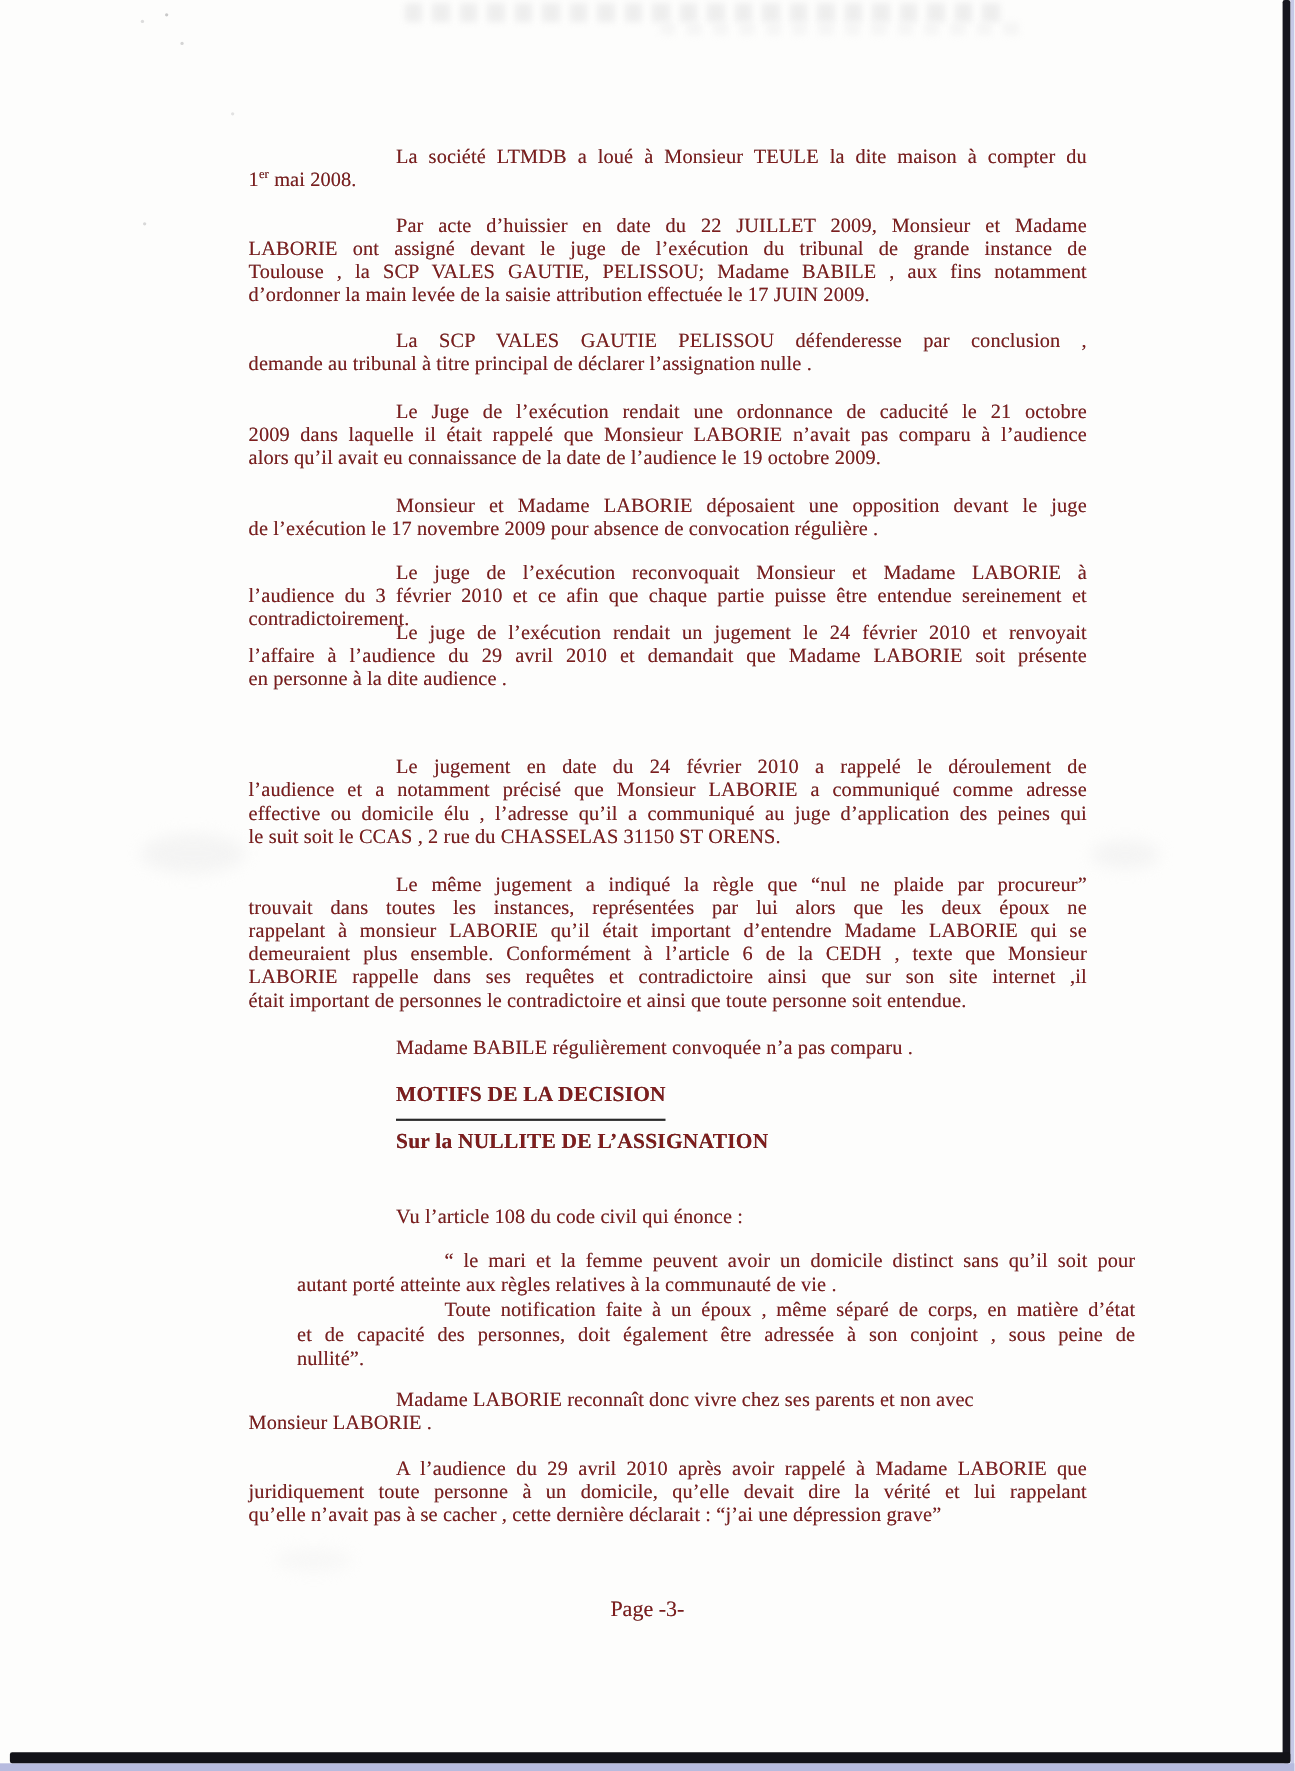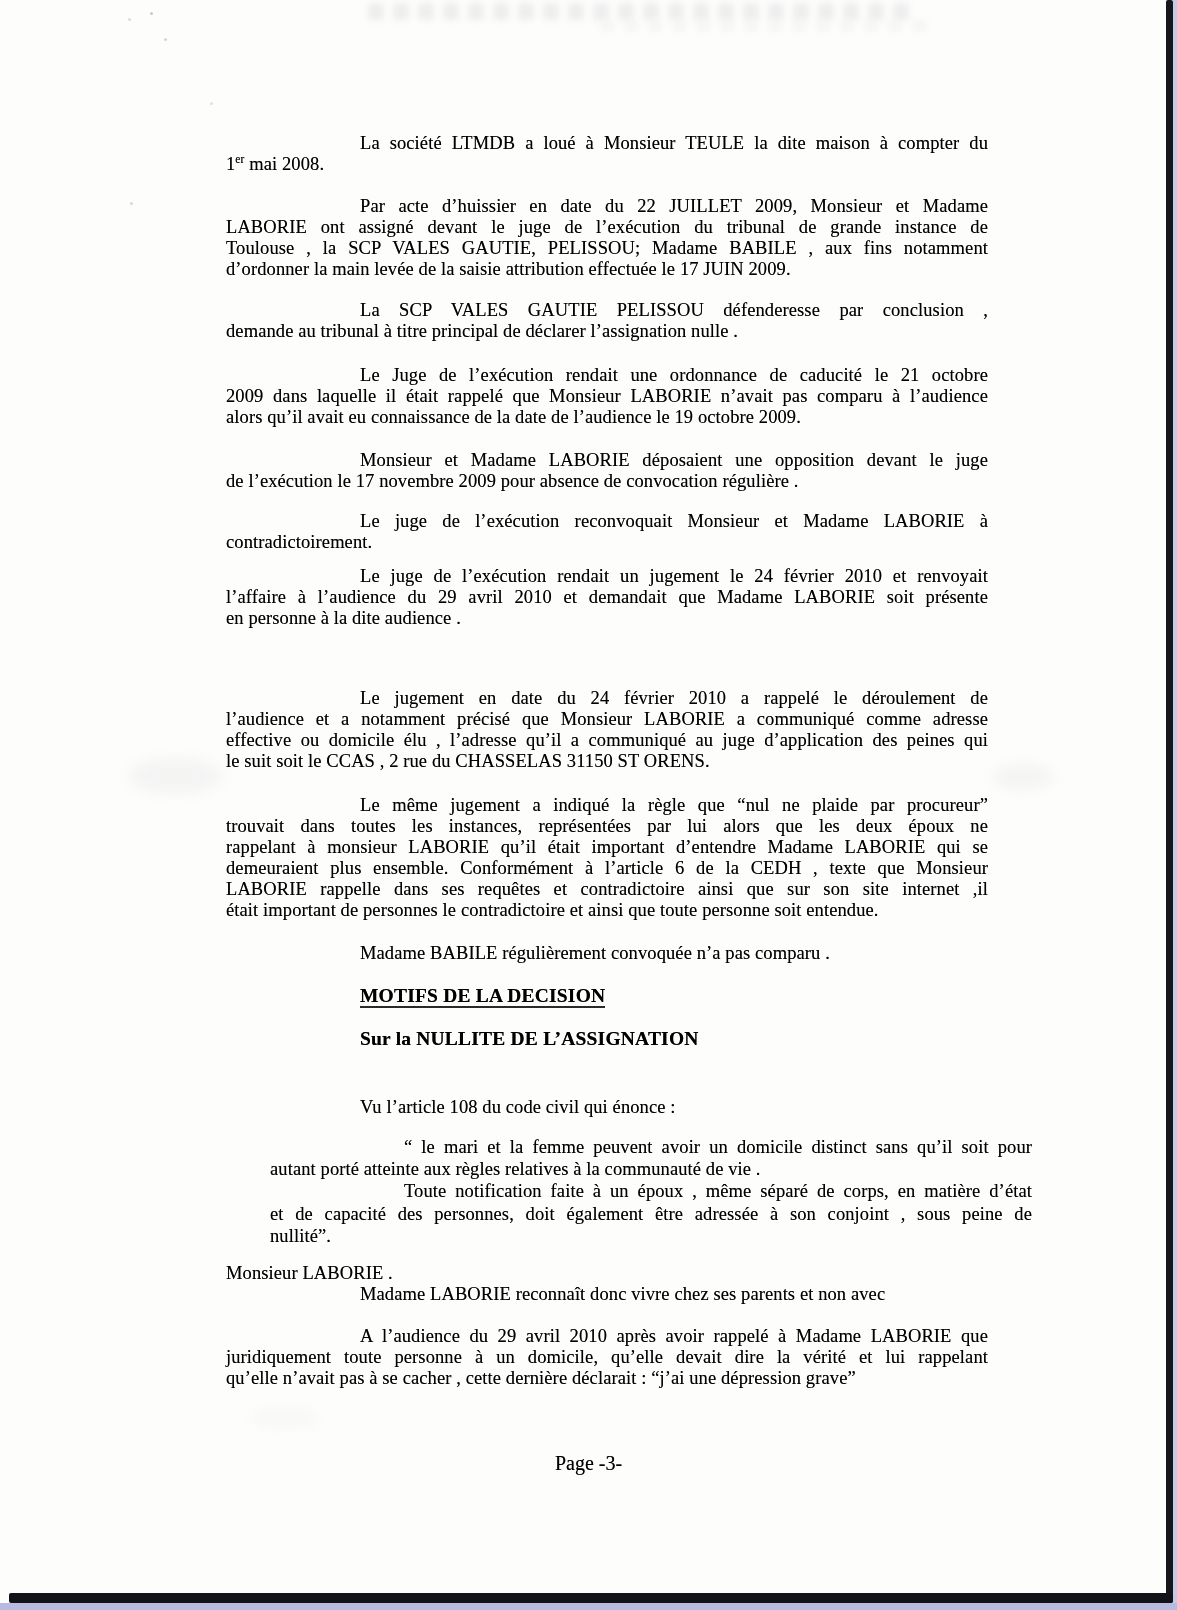--- a/index.html
+++ b/index.html
@@ -4,21 +4,21 @@
 <title>Scanned court document – Page 3</title>
 <style>
   html, body { margin: 0; padding: 0; background: #ffffff; }
   .page {
     position: relative;
     width: 1177px;
     height: 1610px;
     background: #fdfdfc;
     overflow: hidden;
     font-family: "Liberation Serif", "DejaVu Serif", serif;
-    color: #000000;
+    color: #7f1d1d;
   }
   .para {
     position: absolute;
     left: 226px;
     width: 762px;
     font-size: 18.5px;
     line-height: 21px;
     text-align: justify;
     letter-spacing: 0.1px;
     text-shadow: 0 0 0.5px rgba(45,45,45,0.6);
@@ -32,21 +32,21 @@
     position: absolute;
     left: 226px;
     width: 762px;
     font-size: 19.5px;
     font-weight: 700;
     padding-left: 134px;
     box-sizing: border-box;
     letter-spacing: 0.2px;
     text-shadow: 0 0 0.5px rgba(30,30,30,0.7);
   }
-  .heading .underlined { border-bottom: 2px solid #2a2a2a; padding-bottom: 0; }
+  .heading .underlined { border-bottom: 2px solid #2a2a2a; padding-bottom: 11px; }
   .footer {
     position: absolute;
     top: 1452px;
     left: 0;
     width: 100%;
     text-align: center;
     font-size: 20px;
     text-shadow: 0 0 0.5px rgba(45,45,45,0.6);
   }
   
@@ -125,20 +125,21 @@
     <div class="ln last">alors qu’il avait eu connaissance de la date de l’audience le 19 octobre 2009.</div>
   </div>
 
   <div class="para" style="top:450px">
     <div class="ln jl ind">Monsieur et Madame LABORIE déposaient une opposition devant le juge</div>
     <div class="ln last">de l’exécution le 17 novembre 2009 pour absence de convocation régulière .</div>
   </div>
 
   <div class="para" style="top:511px">
     <div class="ln jl ind">Le juge de l’exécution reconvoquait Monsieur et Madame LABORIE à</div>
+    <div class="ln jl">l’audience du 3 février 2010 et ce afin que chaque partie puisse être entendue sereinement et</div>
     <div class="ln last">contradictoirement.</div>
   </div>
 
   <div class="para" style="top:566px">
     <div class="ln jl ind">Le juge de l’exécution rendait un jugement le 24 février 2010 et renvoyait</div>
     <div class="ln jl">l’affaire à l’audience du 29 avril 2010 et demandait que Madame LABORIE soit présente</div>
     <div class="ln last">en personne à la dite audience .</div>
   </div>
 
   <div class="para" style="top:688px">
@@ -175,22 +176,22 @@
 
   <div class="para quote-para" style="top:1136px">
     <div class="ln jl ind">“ le mari et la femme peuvent avoir un domicile distinct sans qu’il soit pour</div>
     <div class="ln last">autant porté atteinte aux règles relatives à la communauté de vie .</div>
     <div class="ln jl ind">Toute notification faite à un époux , même séparé de corps, en matière d’état</div>
     <div class="ln jl">et de capacité des personnes, doit également être adressée à son conjoint , sous peine de</div>
     <div class="ln last">nullité”.</div>
   </div>
 
   <div class="para" style="top:1263px">
+    <div class="ln last ind">Madame LABORIE reconnaît donc vivre chez ses parents et non avec</div>
     <div class="ln last">Monsieur LABORIE .</div>
-    <div class="ln last ind">Madame LABORIE reconnaît donc vivre chez ses parents et non avec</div>
   </div>
 
   <div class="para" style="top:1326px">
     <div class="ln jl ind">A l’audience du 29 avril 2010 après avoir rappelé à Madame LABORIE que</div>
     <div class="ln jl">juridiquement toute personne à un domicile, qu’elle devait dire la vérité et lui rappelant</div>
     <div class="ln last">qu’elle n’avait pas à se cacher , cette dernière déclarait : “j’ai une dépression grave”</div>
   </div>
 
   <div class="footer">Page -3-</div>
 

